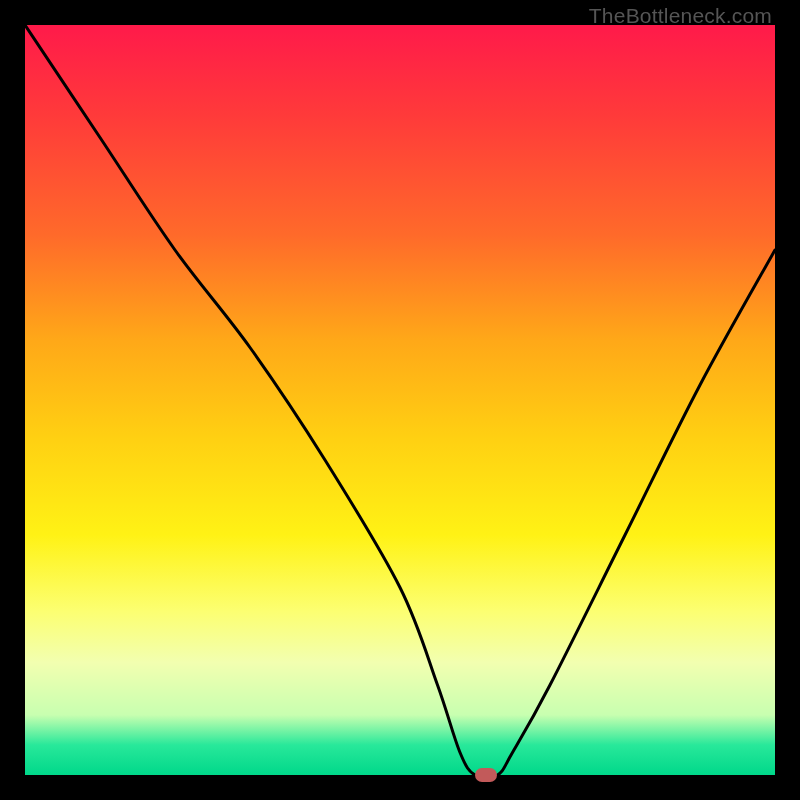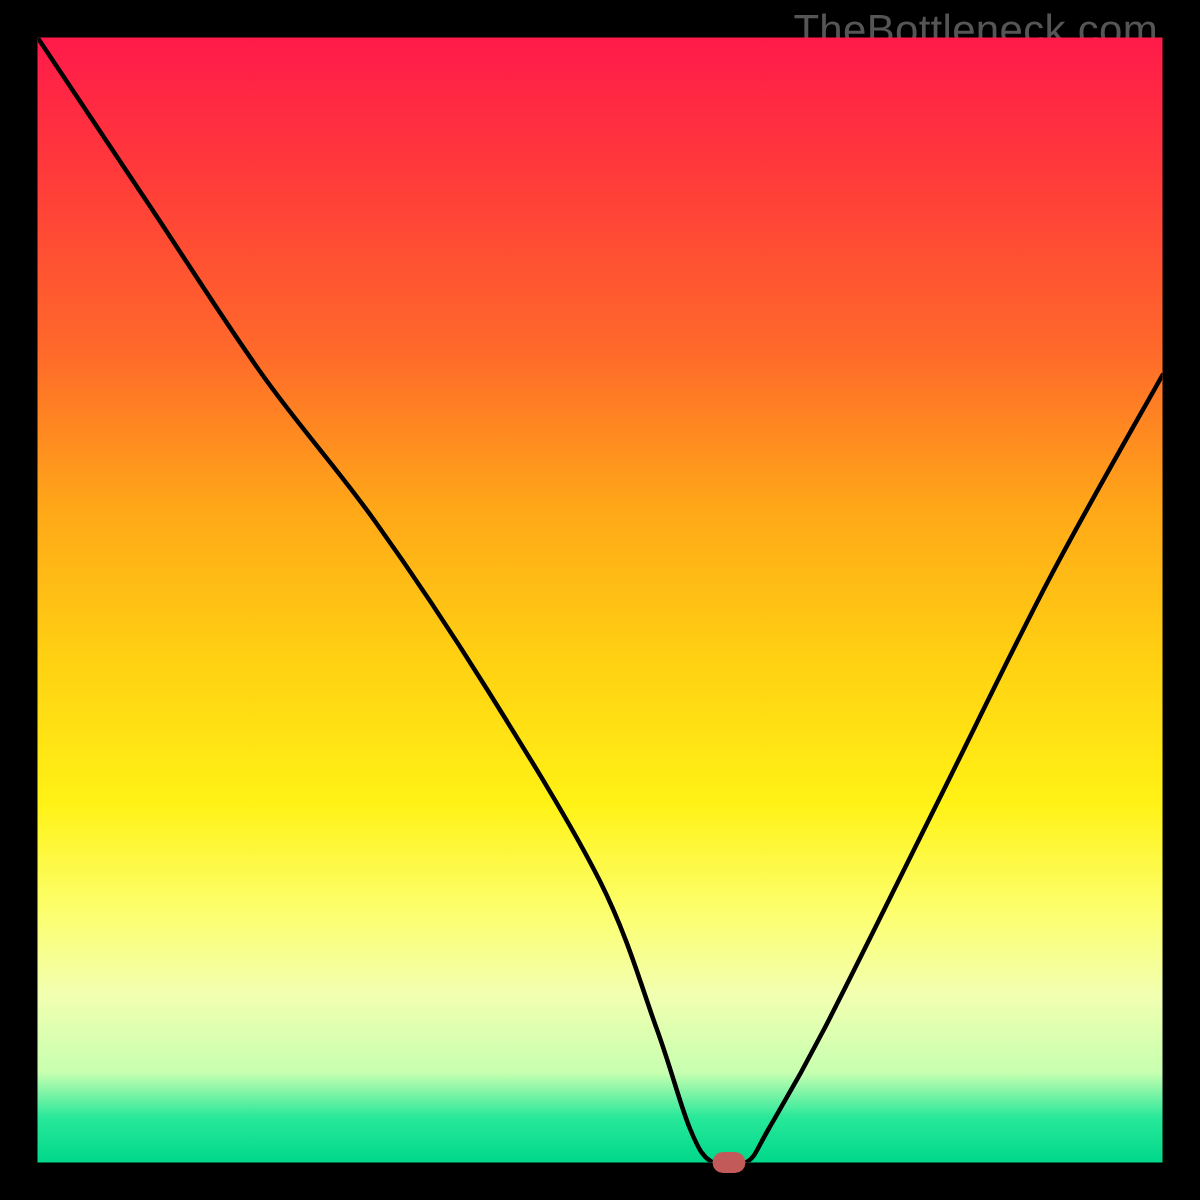--- a/index.html
+++ b/index.html
@@ -34,21 +34,21 @@
       #c8ffb0 92%,
       #28e89a 96%,
       #00d88a 100%
     );
   }
   .watermark {
     position: absolute;
     top: 4px;
     right: 28px;
     font-family: Arial, Helvetica, sans-serif;
-    font-size: 28px;
+    font-size: 21px;
     color: #555;
     font-weight: 500;
     letter-spacing: 0.2px;
   }
   svg.curve {
     position: absolute;
     left: 0;
     top: 0;
     width: 750px;
     height: 750px;

